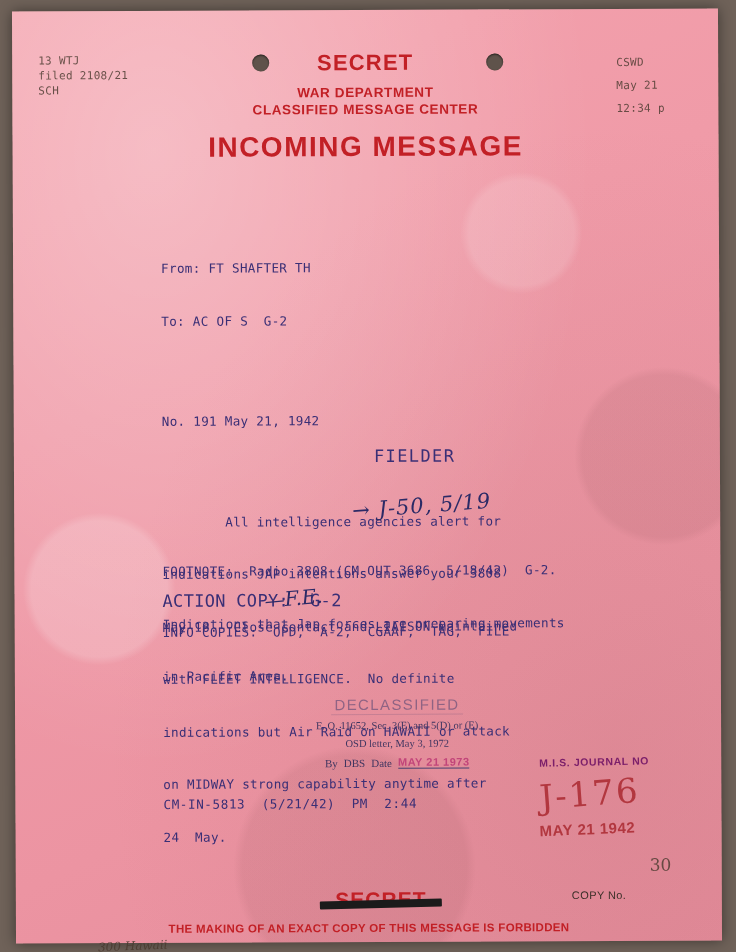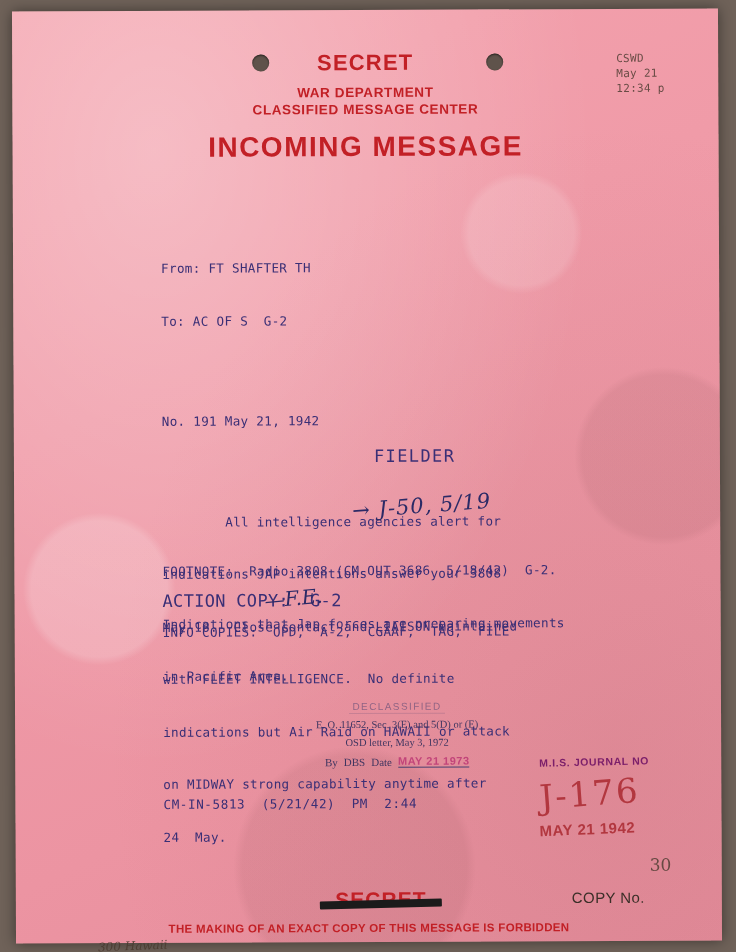--- a/index.html
+++ b/index.html
@@ -59,21 +59,21 @@
 
   
   #corner-left {
     position: absolute; left: 26px; top: 42px;
     font-size: 11px; line-height: 15px;
     color: #4a3a2f;
     opacity: 0.82;
   }
   #corner-right {
     position: absolute; left: 604px; top: 42px;
-    font-size: 11px; line-height: 15px;
+    font-size: 11px; line-height: 23px;
     color: #4a3a2f;
     opacity: 0.82;
   }
 
   
   #header { position: absolute; left: 0; right: 0; top: 40px; text-align: center; }
   #secret-top {
     font-family: "Liberation Sans", sans-serif;
     font-size: 22px; font-weight: bold; letter-spacing: 1.2px;
     color: #c22026;
@@ -138,21 +138,21 @@
   }
 
   
   #declass {
     position: absolute; left: 262px; top: 686px;
     width: 240px; text-align: center;
     color: #3f3560;
   }
   #declass .hdr {
     font-family: "Liberation Sans", sans-serif;
-    font-size: 10px; letter-spacing: 1.4px;
+    font-size: 15px; letter-spacing: 1.4px;
     color: #4a4070;
     opacity: 0.55;
     border-bottom: 1px solid rgba(70,60,110,0.35);
     display: inline-block;
     padding: 0 3px 1px 3px;
   }
   #declass .ln {
     font-family: "Liberation Serif", serif;
     font-size: 10.5px; line-height: 15px;
     margin-top: 3px;
@@ -235,21 +235,21 @@
   #strike {
     position: absolute; left: 4px; top: 12px;
     width: 122px; height: 8px;
     background: #1b1b1b;
     transform: rotate(-1.2deg);
     border-radius: 1px;
   }
   #copy-no {
     position: absolute; left: 556px; top: 880px;
     font-family: "Liberation Sans", sans-serif;
-    font-size: 15px;
+    font-size: 11px;
     color: #3b2f28;
     letter-spacing: 0.4px;
   }
   #forbidden {
     position: absolute; left: 0; right: 0; top: 912px;
     text-align: center;
     font-family: "Liberation Sans", sans-serif;
     font-size: 11.5px; font-weight: bold;
     letter-spacing: 0.3px;
     color: #c22026;
@@ -266,20 +266,23 @@
 </style>
 </head>
 <body>
 
 <div id="page">
   <div id="paper">
 
     <div class="hole h1"></div>
     <div class="hole h2"></div>
 
+    <div id="corner-left" class="typed">13 WTJ
+filed 2108/21
+SCH</div>
     <div id="corner-right" class="typed">CSWD
 May 21
 12:34 p</div>
 
     <div id="header">
       <div id="secret-top">SECRET</div>
       <div id="war-dept">WAR DEPARTMENT</div>
       <div id="cmc">CLASSIFIED MESSAGE CENTER</div>
       <div id="incoming">INCOMING MESSAGE</div>
     </div>

